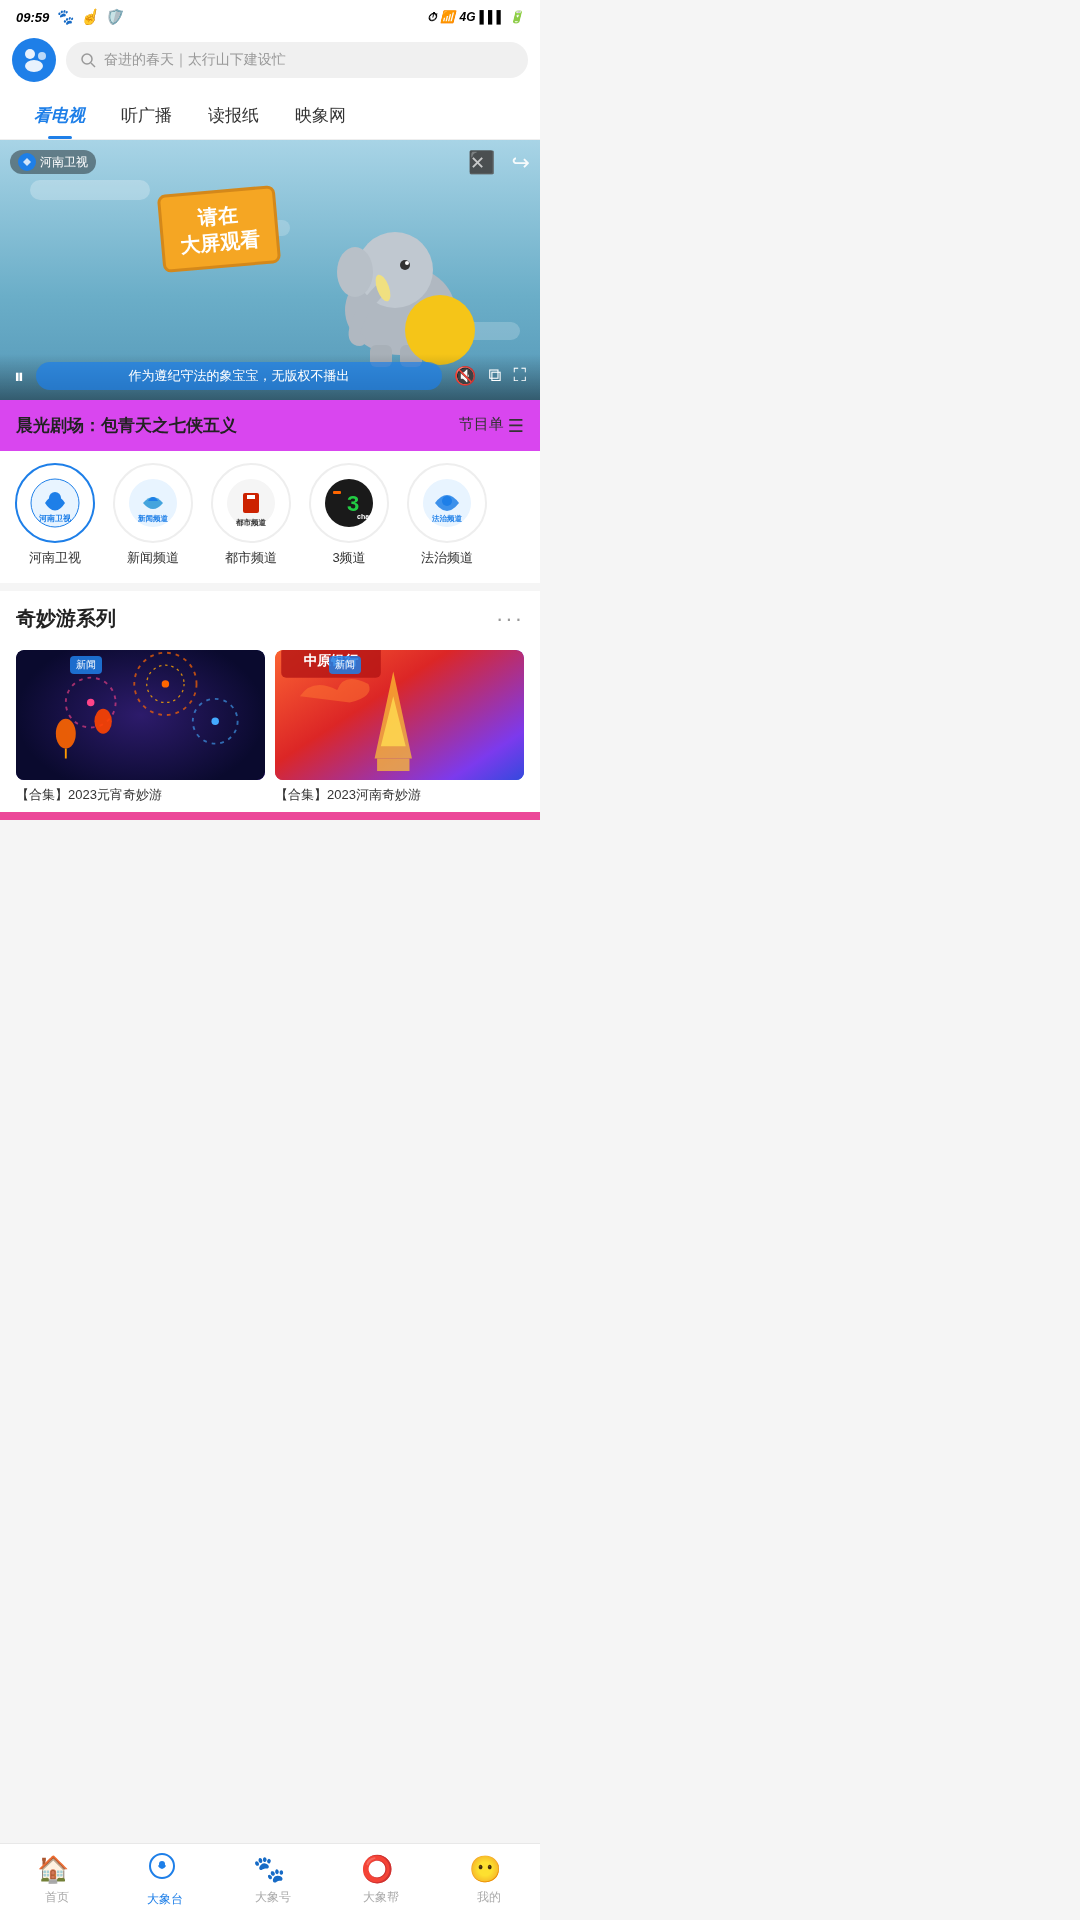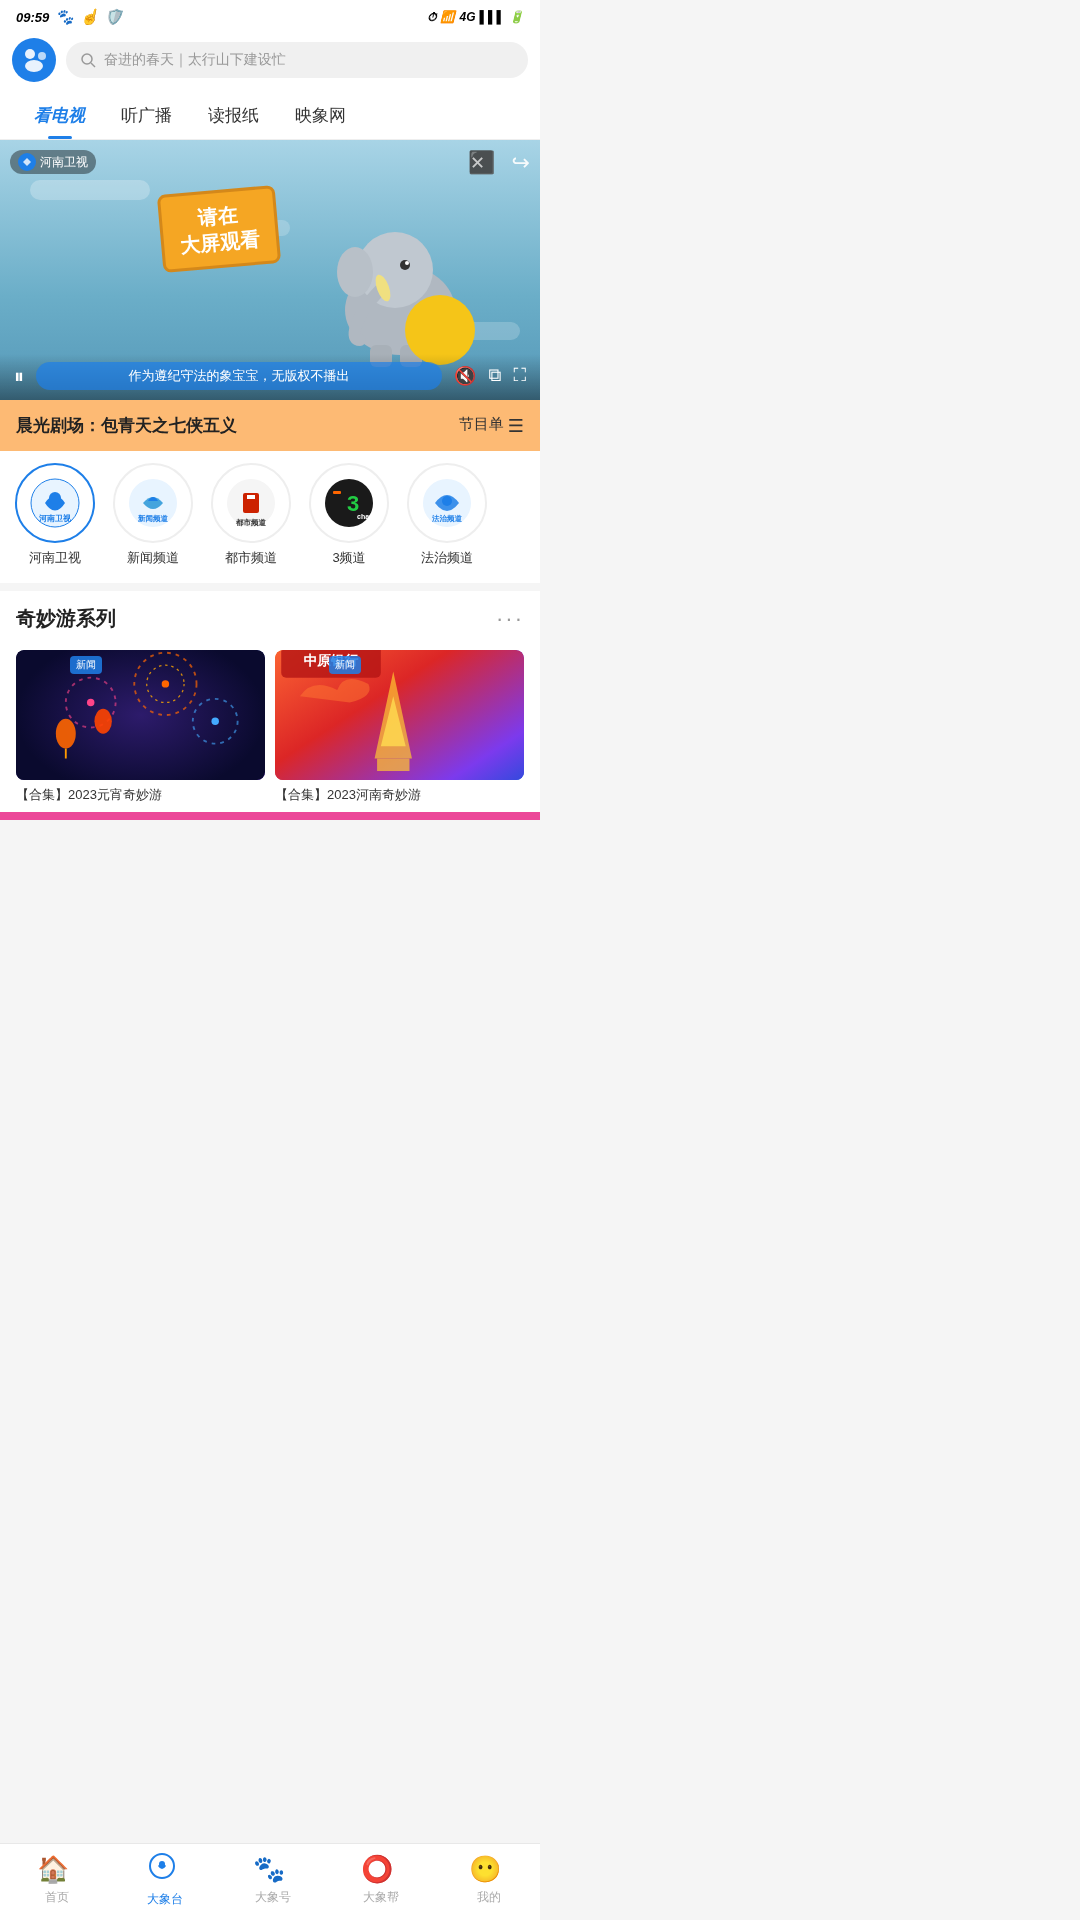--- a/index.html
+++ b/index.html
@@ -170,21 +170,21 @@
       border-radius: 16px;
       padding: 5px 12px;
       color: #fff;
       font-size: 13px;
       text-align: center;
     }
     .ctrl-right { display: flex; gap: 12px; color: #fff; font-size: 20px; }
 
     
     .program-title {
-      background: #fdba74;
+      background: #d946ef;
       padding: 14px 16px;
       display: flex;
       justify-content: space-between;
       align-items: center;
     }
     .program-name { font-size: 17px; font-weight: 600; color: #222; }
     .schedule-btn { display: flex; align-items: flex-start; gap: 4px; color: #333; font-size: 15px; cursor: pointer; }
 
     
     .channel-list {

